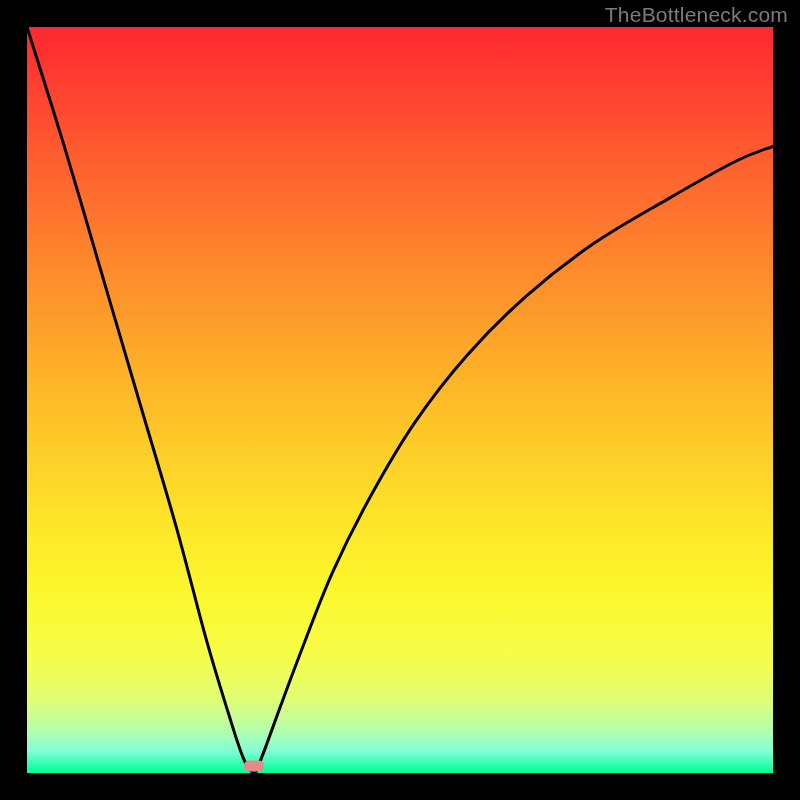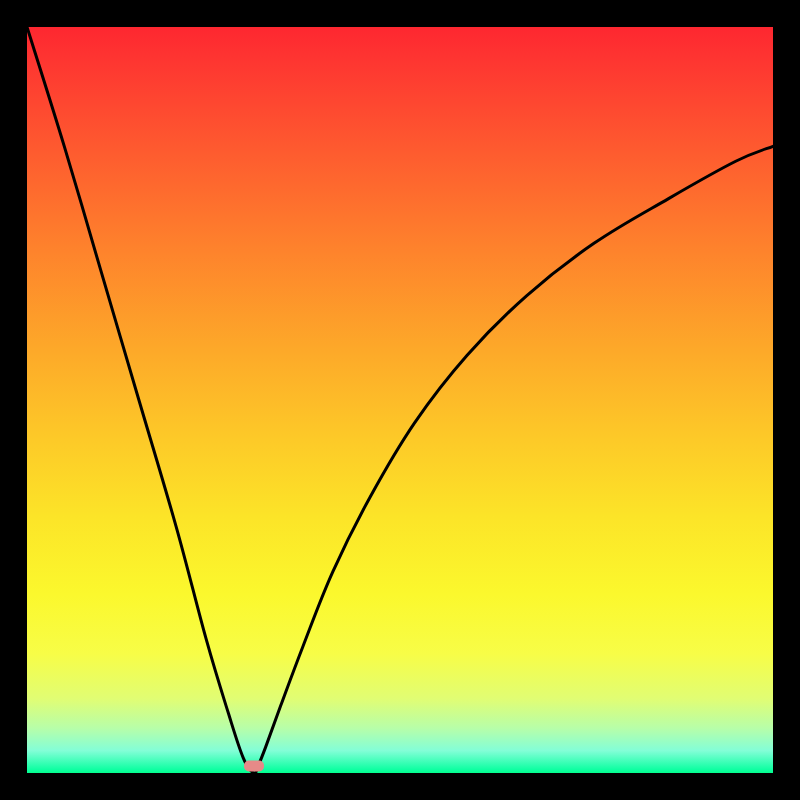--- a/index.html
+++ b/index.html
@@ -70,20 +70,21 @@
     color: #7c7c7c;
     font-size: 21px;
     font-weight: 500;
     letter-spacing: 0.2px;
   }
 </style>
 </head>
 <body>
 
 <div class="chart-outer">
+  <div class="watermark">TheBottleneck.com</div>
   <div class="plot-area">
     <div class="gradient-bg"></div>
     <svg class="curve-layer" viewBox="0 0 746 746" preserveAspectRatio="none">
       <path id="curve-path" d="M 0 0 C 6.714 21.4848, 23.872000000000003 75.04760000000002, 37.300000000000004 119.36000000000001 C 50.72800000000001 163.6724, 61.17200000000001 200.52479999999997, 74.60000000000001 246.17999999999995 C 88.028 291.83519999999993, 98.472 327.34479999999996, 111.89999999999999 373 C 125.32799999999999 418.65520000000004, 137.1148 456.8504, 149.20000000000002 499.82 C 161.28520000000003 542.7896, 169.6404 578.15, 179.04 611.72 C 188.43959999999998 645.2900000000001, 194.70600000000002 664.8352000000001, 201.42000000000002 686.32 C 208.13400000000001 707.8048, 211.77447999999998 720.3376000000001, 216.33999999999997 731.08 C 220.90551999999997 741.8224, 224.0984 744.6572, 226.784 746 C 229.46959999999999 747.3428, 229.11151999999998 743.2398, 231.26 738.54 C 233.40848 733.8402, 234.6916 730.6324, 238.72 719.89 C 242.7484 709.1476, 246.92600000000002 696.9878, 253.64000000000001 678.86 C 260.354 660.7322, 266.6204 643.3503999999999, 276.02 619.18 C 285.41959999999995 595.0096, 293.77479999999997 571.4359999999999, 305.85999999999996 544.5799999999999 C 317.94519999999994 517.7239999999999, 328.3892 496.836, 343.16 469.98 C 357.93080000000003 443.124, 370.46360000000004 420.8932, 387.92 395.38 C 405.3764 369.8668, 419.998 351.06759999999997, 440.14 328.23999999999995 C 460.282 305.41239999999993, 476.99240000000003 288.702, 499.82000000000005 268.56 C 522.6476 248.418, 541.4468 233.79640000000003, 566.96 216.34000000000003 C 592.4732 198.88360000000003, 616.0468 186.35080000000002, 641.56 171.58000000000004 C 667.0731999999999 156.80920000000006, 689.9007999999999 143.67960000000008, 708.6999999999999 134.2800000000001 C 727.4992 124.88040000000008, 739.286 122.04560000000002, 746 119.36000000000001" fill="none" stroke="#000" stroke-width="3" stroke-linecap="round" stroke-linejoin="round"></path>
     </svg>
     <div class="marker" id="marker" style="left: 226.784px; top: 739.286px;"></div>
   </div>
 </div>
 
 </body></html>

